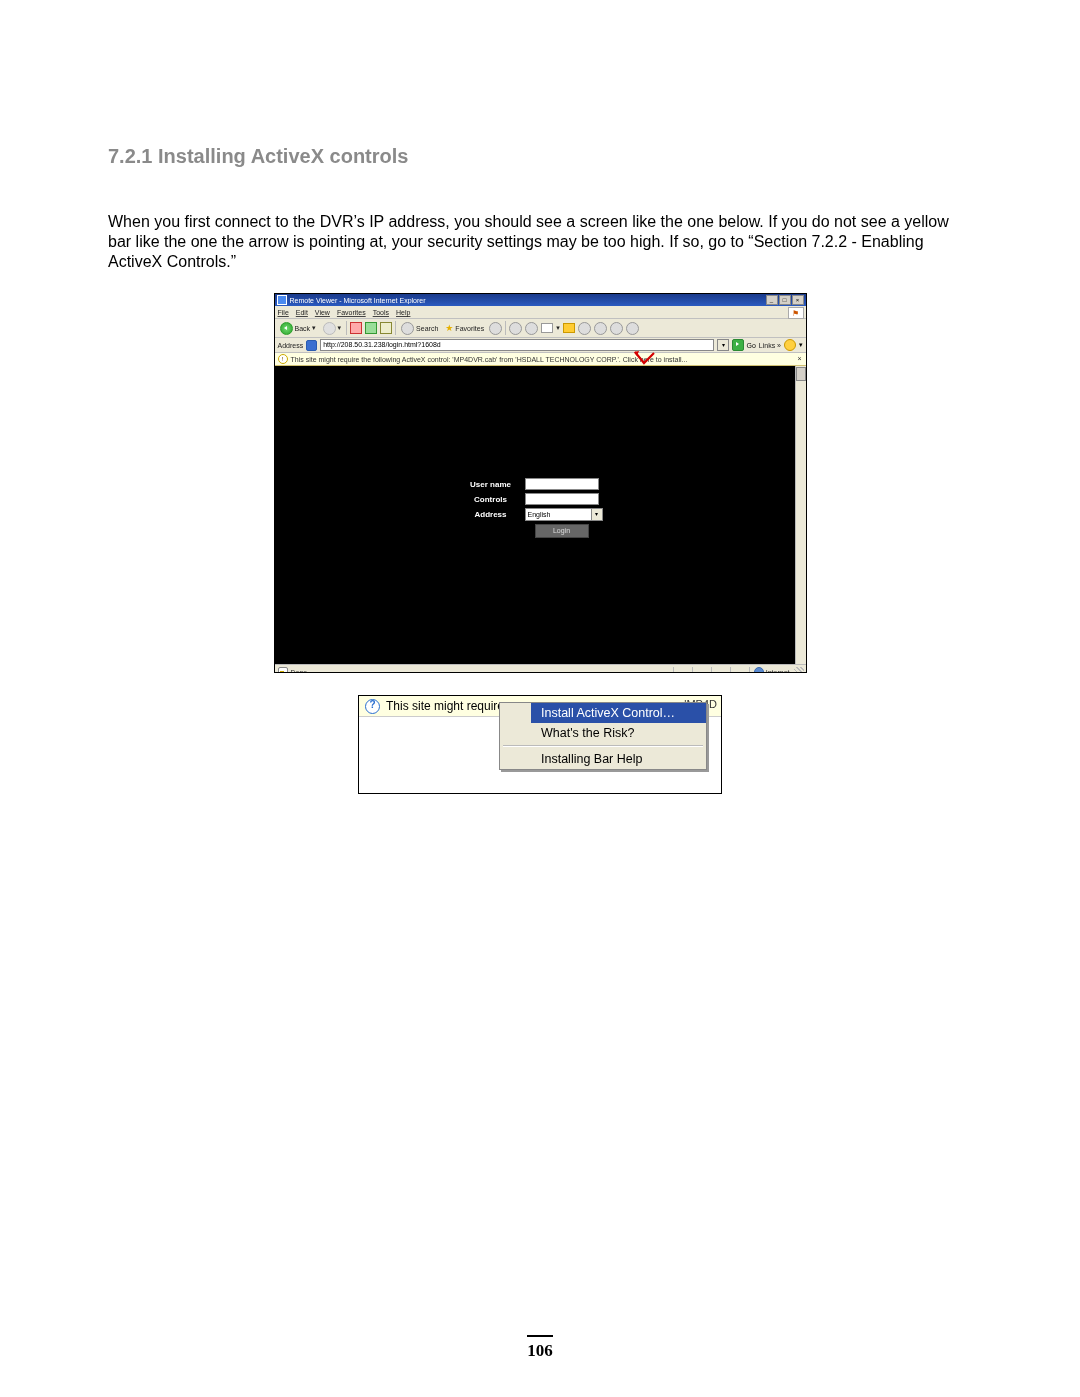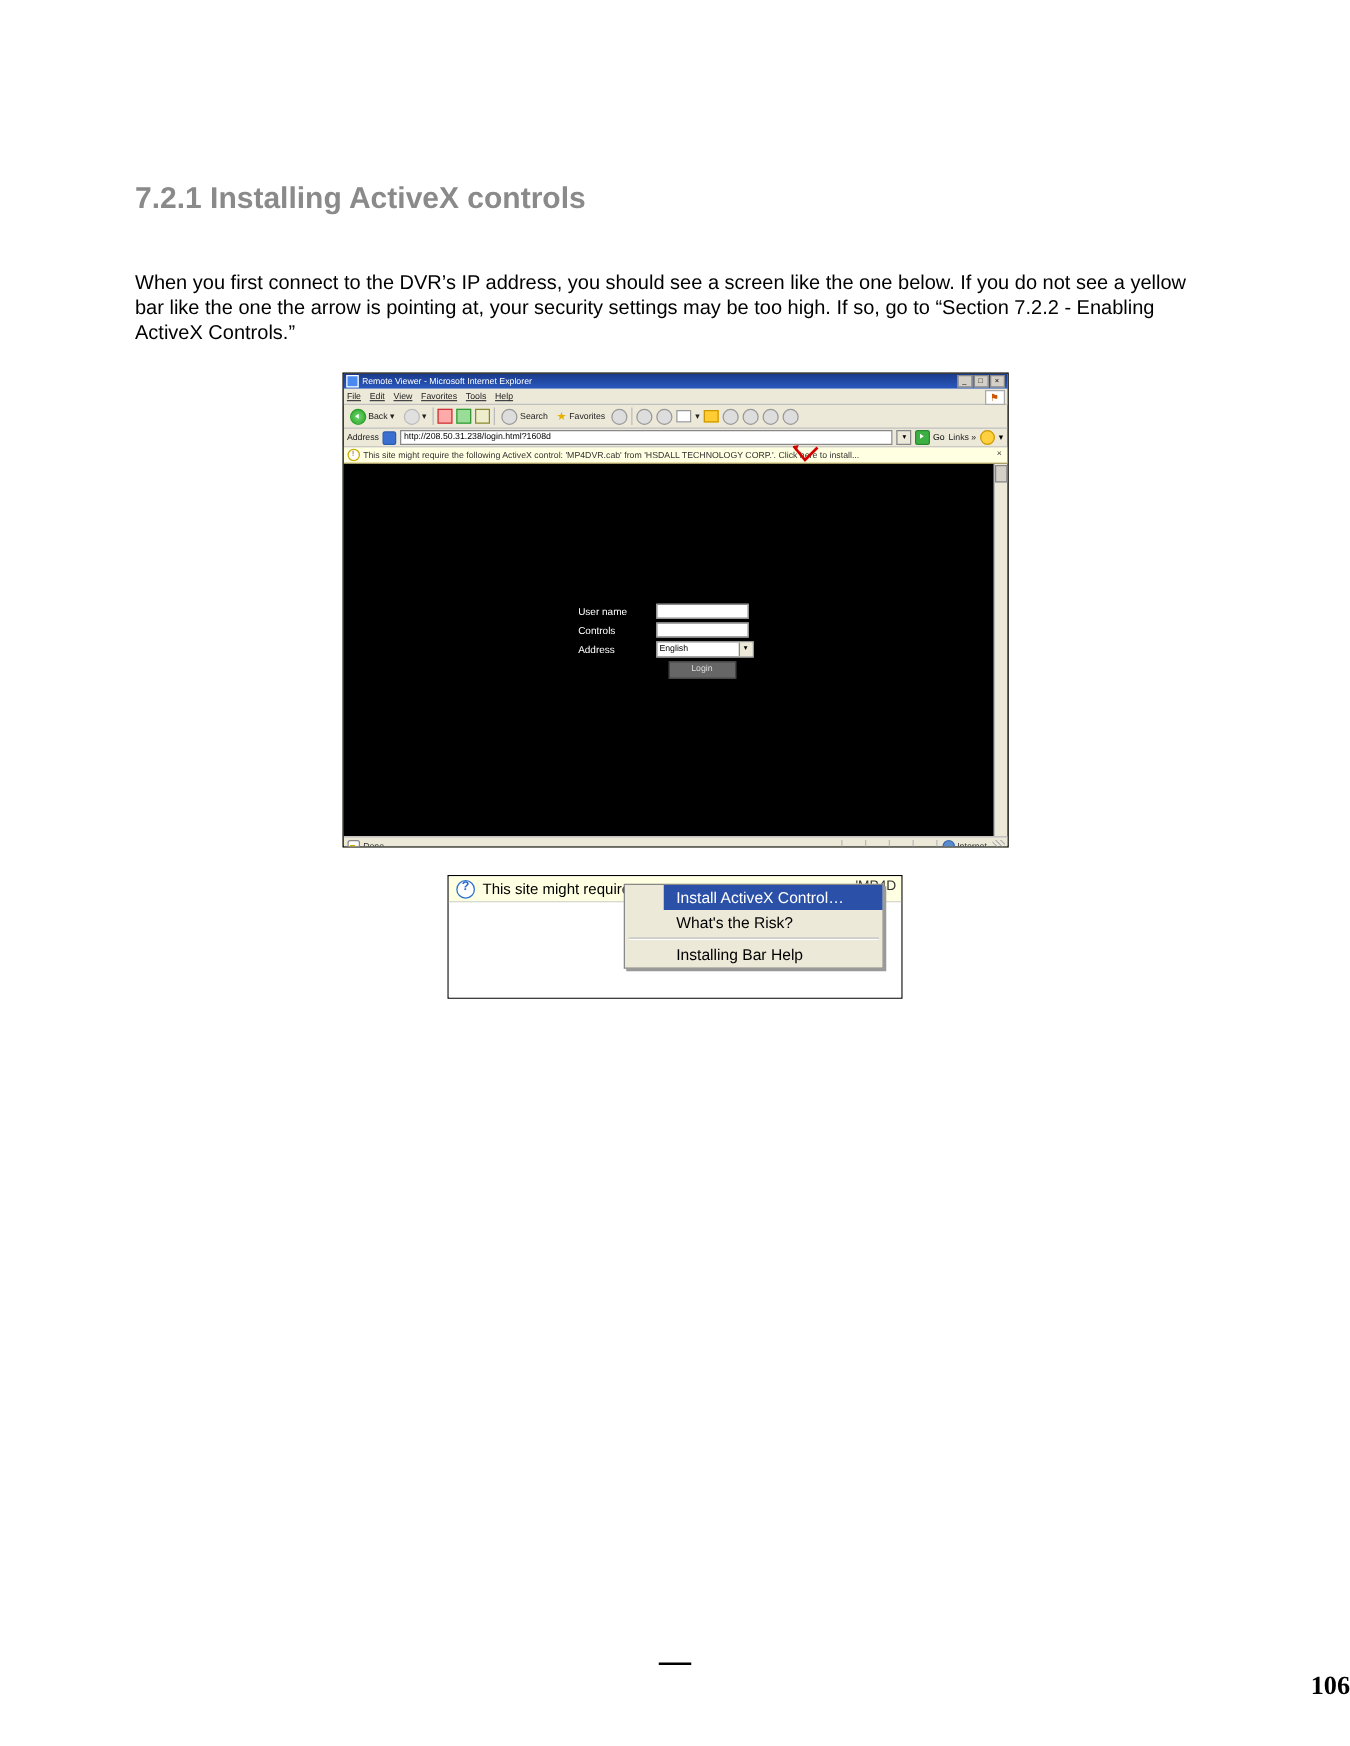--- a/index.html
+++ b/index.html
@@ -21,21 +21,21 @@
     font-family: Arial, Helvetica, sans-serif;
     font-weight: 900;
     font-size: 31px;
     color: #595959;
     letter-spacing: 0.5px;
     margin: 0 0 16px 0;
   }
   .h2 {
     font-family: Arial, Helvetica, sans-serif;
     font-weight: 700;
-    font-size: 24px;
+    font-size: 20px;
     color: #8a8a8a;
     margin: 0 0 44px 0;
   }
   .body-text {
     font-family: Arial, Helvetica, sans-serif;
     font-size: 16px;
     line-height: 1.24;
     margin: 0 0 22px 0;
   }
 
@@ -145,21 +145,21 @@
     position: absolute; right: 0; top: 0; width: 10px; height: 100%;
     background: #ece9d8; border-left: 1px solid #bbb;
   }
   .ie-content .vscroll .thumb {
     width: 8px; height: 12px; background: #d4d0c8; border: 1px solid #888; margin: 1px auto 0 auto;
   }
   .ie-login {
     position: absolute; top: 112px; left: 188px; font-size: 8px;
   }
   .ie-login .row { display: flex; align-items: center; gap: 6px; margin-bottom: 3px; }
-  .ie-login .lbl { width: 56px; text-align: left; color: #fff; }
+  .ie-login .lbl { width: 56px; text-align: center; color: #fff; font-weight: bold; }
   .ie-login .fld {
     width: 72px; height: 10px; background: #fff; border: 1px solid #888;
   }
   .ie-login .sel {
     width: 72px; height: 11px; background: #fff; border: 1px solid #888;
     color: #000; font-size: 7px; padding: 0 2px; line-height: 11px; position: relative;
   }
   .ie-login .sel .dd {
     position: absolute; right: 0; top: 0; width: 10px; height: 100%;
     background: #ece9d8; border-left: 1px solid #888; font-size: 6px; text-align: center; line-height: 11px;
@@ -236,21 +236,21 @@
   }
 
   
   .page-footer {
     position: absolute; bottom: 36px; left: 0; width: 100%;
     text-align: center; font-family: Georgia, 'Times New Roman', serif;
   }
   .page-footer .rule {
     width: 26px; height: 2px; background: #000; margin: 0 auto 4px auto;
   }
-  .page-footer .num { font-size: 21px; font-weight: bold; text-align: right; }
+  .page-footer .num { font-size: 17px; font-weight: bold; }
 </style>
 </head>
 <body>
 
 <div class="page">
   <div class="h2">7.2.1   Installing ActiveX controls</div>
 
   <p class="body-text">When you first connect to the DVR’s IP address, you should see a screen like the one below. If you do not see a yellow bar like the one the arrow is pointing at, your security settings may be too high. If so, go to “Section 7.2.2 - Enabling ActiveX Controls.”</p>
 
   <div class="ie-window">

